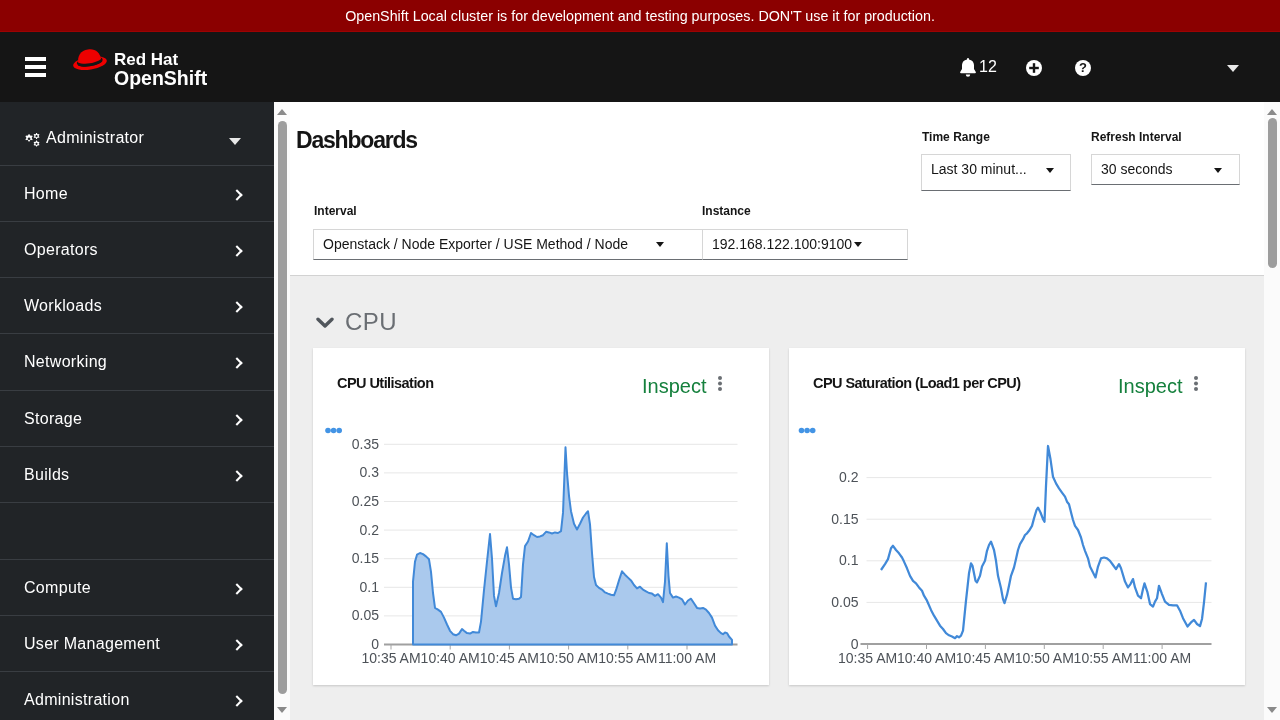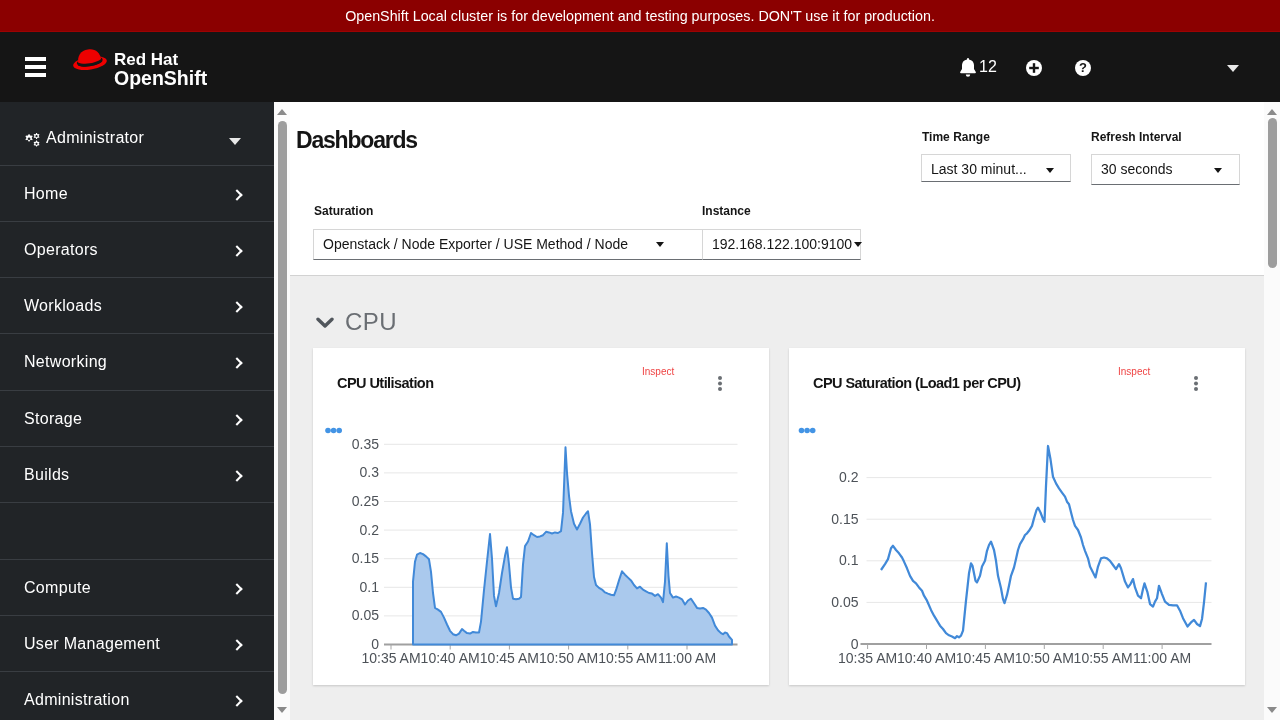--- a/index.html
+++ b/index.html
@@ -28,21 +28,21 @@
 .main{left:290px;top:102px;width:974px;height:618px;background:#eeeeee}
 .whitebar{position:absolute;left:0;top:0;width:974px;height:173.5px;background:#fff;border-bottom:1px solid #d2d2d2}
 .h1{position:absolute;left:6px;top:25px;font-size:23px;color:#151515;font-weight:700;letter-spacing:-1.2px}
 .flabel{position:absolute;font-size:12px;font-weight:bold;color:#151515}
 .selbox{position:absolute;background:#fff;border:1px solid #d6d6d6;border-bottom:1.5px solid #6a6e73;font-size:14px;color:#151515}
 .selbox .txt{position:absolute;left:9px;top:0;line-height:29px;white-space:nowrap}
 .selcaret{position:absolute;width:0;height:0;border-left:4.8px solid transparent;border-right:4.8px solid transparent;border-top:5.5px solid #151515}
 .cpuhdr{position:absolute;left:55px;top:206px;font-size:24px;color:#6a6e73;letter-spacing:0.5px}
 .card{position:absolute;top:246px;width:456px;height:337px;background:#fff;box-shadow:0 1px 2px rgba(3,3,3,.16)}
 .ctitle{position:absolute;left:24px;top:27px;font-size:14.5px;font-weight:bold;color:#151515;letter-spacing:-0.55px}
-.inspect{position:absolute;left:329px;top:18px;font-size:10px;color:#ef4444}
+.inspect{position:absolute;left:329px;top:27px;font-size:20px;color:#15803d}
 .kebab{position:absolute;left:405px;top:28px;width:4px;height:4px;border-radius:50%;background:#6a6e73;box-shadow:0 5.5px 0 #6a6e73,0 11px 0 #6a6e73}
 svg .ax{font-family:"Liberation Sans",sans-serif;font-size:14px;fill:#4d5258}
 svg .grid{stroke:#e7e7e7;stroke-width:1}
 svg .tick{stroke:#a5a5a5;stroke-width:1}
 </style></head>
 <body>
 <div class="abs banner">OpenShift Local cluster is for development and testing purposes. DON'T use it for production.</div>
 <div class="abs masthead">
   <div class="abs hamb"></div>
   <svg class="abs" style="left:71px;top:14px" width="38" height="28" viewBox="0 0 38 28">
@@ -143,36 +143,36 @@
 <div class="abs scrollcol" style="left:1264px">
   <div class="sarrow" style="left:2.5px;top:7px;border-bottom:6px solid #8a8a8a"></div>
   <div class="thumb" style="left:3.5px;top:16px;height:150px"></div>
   <div class="sarrow" style="left:2.5px;top:605px;border-top:6px solid #8a8a8a"></div>
 </div>
 
 <div class="abs main">
   <div class="whitebar">
     <div class="h1">Dashboards</div>
     <div class="flabel" style="left:632px;top:28px">Time Range</div>
-    <div class="selbox" style="left:631px;top:52px;width:150px;height:28px">
+    <div class="selbox" style="left:631px;top:52px;width:150px;height:37px">
         <span class="txt">Last 30 minut...</span>
         <span class="selcaret" style="left:124px;top:12.5px"></span>
       </div>
     <div class="flabel" style="left:801px;top:28px">Refresh Interval</div>
     <div class="selbox" style="left:801px;top:52px;width:149px;height:31px">
         <span class="txt">30 seconds</span>
         <span class="selcaret" style="left:122px;top:12.5px"></span>
       </div>
-    <div class="flabel" style="left:24px;top:102px">Saturation</div>
+    <div class="flabel" style="left:24px;top:102px">Interval</div>
     <div class="selbox" style="left:23px;top:127px;width:430px;height:30.5px">
         <span class="txt">Openstack / Node Exporter / USE Method / Node</span>
         <span class="selcaret" style="left:342px;top:12px"></span>
       </div>
     <div class="flabel" style="left:412px;top:102px">Instance</div>
-    <div class="selbox" style="left:412px;top:127px;width:159px;height:30.5px">
+    <div class="selbox" style="left:412px;top:127px;width:206px;height:30.5px">
         <span class="txt">192.168.122.100:9100</span>
         <span class="selcaret" style="left:151px;top:12px"></span>
       </div>
   </div>
   <svg class="abs" style="left:26px;top:215px" width="18" height="12" viewBox="0 0 18 12">
     <path d="M2 2.2 L9 9 L16 2.2" fill="none" stroke="#51565c" stroke-width="3.4" stroke-linecap="round" stroke-linejoin="round"></path>
   </svg>
   <div class="cpuhdr">CPU</div>
 
   <div class="card" style="left:23px">

